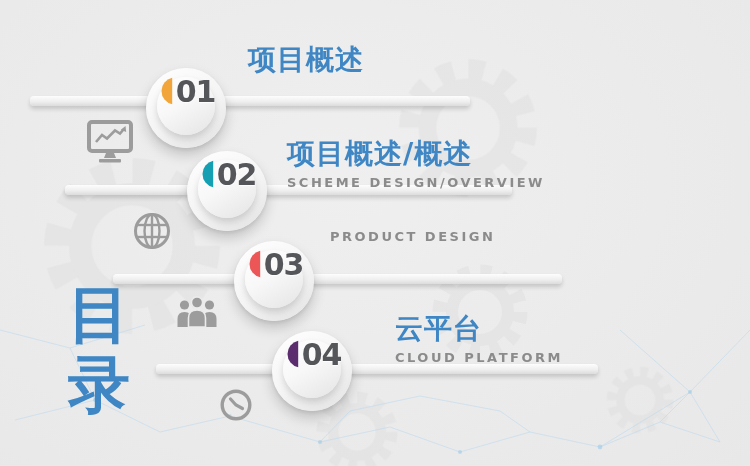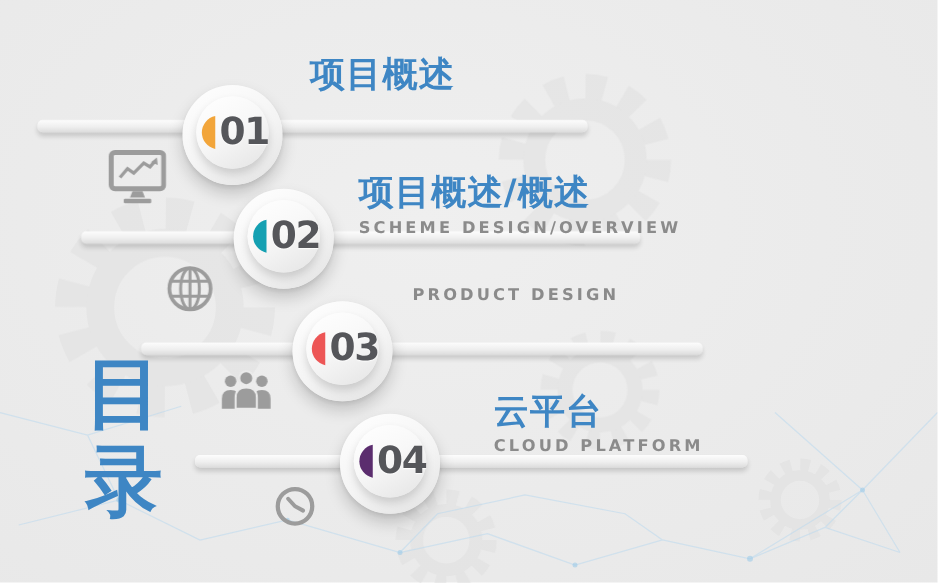--- a/index.html
+++ b/index.html
@@ -35,21 +35,21 @@
     position:absolute; left:var(--cx); top:var(--cy); width:80px; height:80px;
     border-radius:50%; z-index:3;
     background:linear-gradient(150deg, #ffffff 0%, #f4f4f4 55%, #e2e2e2 100%);
     box-shadow:0 7px 13px rgba(0,0,0,0.18), 0 2px 4px rgba(0,0,0,0.08);
     display:flex; align-items:center; justify-content:center;
   }
   .badge-inner{
     width:58px; height:58px; border-radius:50%; margin-top:-5px;
     background:linear-gradient(150deg, #ffffff 0%, #f8f8f8 45%, #e4e4e4 100%);
     box-shadow:0 4px 7px rgba(0,0,0,0.15);
-    display:flex; align-items:center; justify-content:center; gap:3px;
+    display:flex; align-items:flex-start; justify-content:center; gap:3px;
   }
   .crescent{flex:0 0 auto;}
   .num{
     font-size:30px; font-weight:bold; color:#55565a; letter-spacing:-1px;
     text-shadow:0 1px 1px rgba(255,255,255,0.9); line-height:1;
   }
   .text-block{position:absolute; left:var(--tx); top:var(--ty); z-index:4; white-space:nowrap;}
   .cn{font-size:28px; font-weight:bold; color:#3e86c4; letter-spacing:1px; line-height:1.15;}
   .en{font-size:13px; font-weight:bold; color:#8b8b8b; letter-spacing:2.5px; margin-top:6px; line-height:1;}
 

